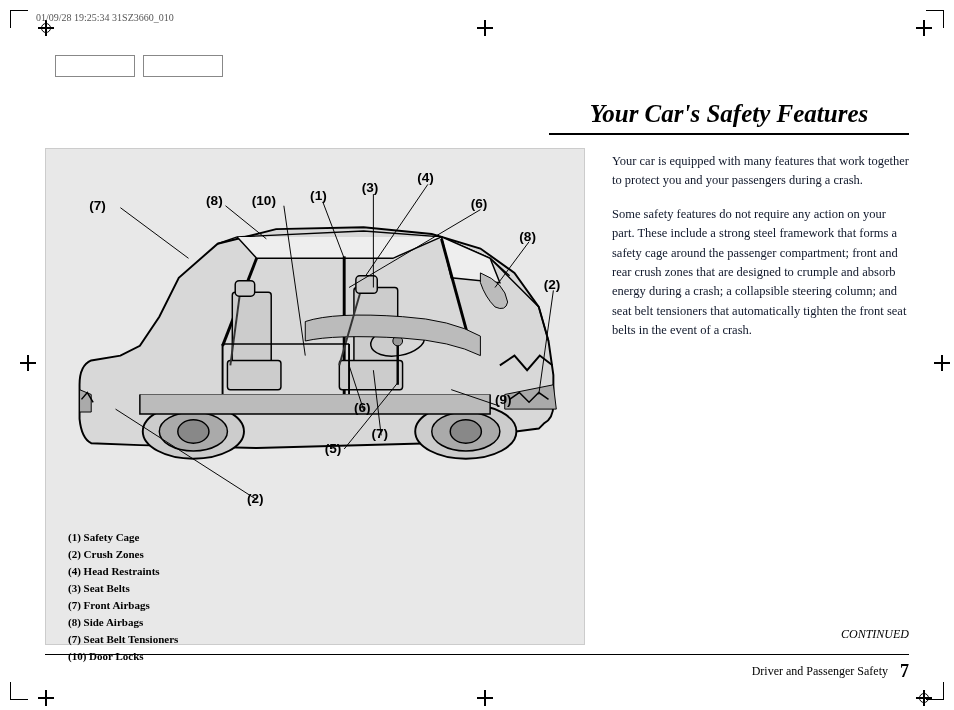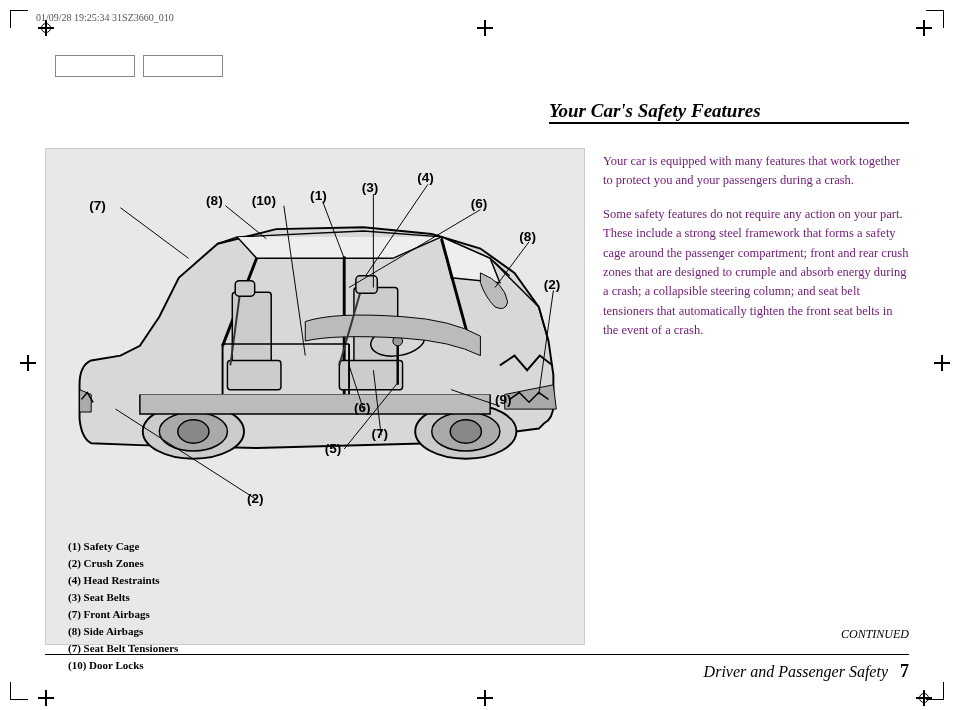--- a/index.html
+++ b/index.html
@@ -97,25 +97,26 @@
       position: absolute;
       top: 20px;
       right: 38px;
     }
 
     
     .page-title {
       position: absolute;
       top: 100px;
       right: 45px;
-      font-size: 19px;
+      font-size: 25px;
       font-weight: bold;
       font-style: italic;
-      text-align: left;
+      text-align: center;
       border-bottom: 2px solid #000;
+      padding-bottom: 5px;
       width: 360px;
     }
 
     
     .main-content {
       position: absolute;
       top: 148px;
       left: 45px;
       right: 45px;
       bottom: 65px;
@@ -135,40 +136,41 @@
 
     
     .car-diagram {
       width: 100%;
       height: 360px;
       position: relative;
     }
 
     
     .legend {
-      margin-top: 13px;
+      margin-top: 4px;
       padding: 4px 0 0 10px;
     }
     .legend-item {
       font-size: 11px;
       font-weight: bold;
       line-height: 1.55;
       color: #000;
     }
 
     
     .text-column {
       flex: 1;
       padding-top: 4px;
     }
     .text-paragraph {
       font-size: 12.5px;
       line-height: 1.55;
       margin-bottom: 14px;
-      color: #701a75;
+      color: #0f172a;
+      margin-left: 9px;
     }
 
     
     .continued-text {
       position: absolute;
       bottom: 68px;
       right: 45px;
       font-style: italic;
       font-size: 12px;
     }
@@ -179,22 +181,21 @@
       bottom: 28px;
       left: 45px;
       right: 45px;
       display: flex;
       justify-content: flex-end;
       align-items: center;
       border-top: 1px solid #000;
       padding-top: 6px;
     }
     .footer-text {
-      font-size: 16px;
-      font-style: italic;
+      font-size: 12px;
     }
     .footer-page {
       font-size: 18px;
       font-weight: bold;
       margin-left: 12px;
     }
 
     
     .reg-bottom-left {
       position: absolute;

